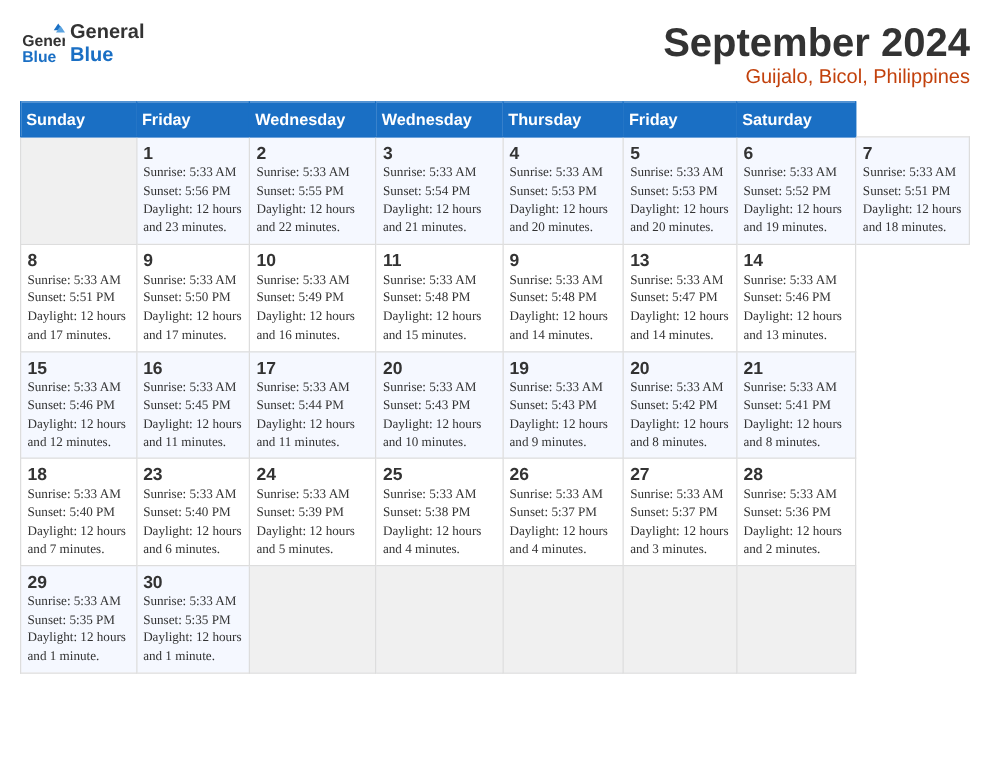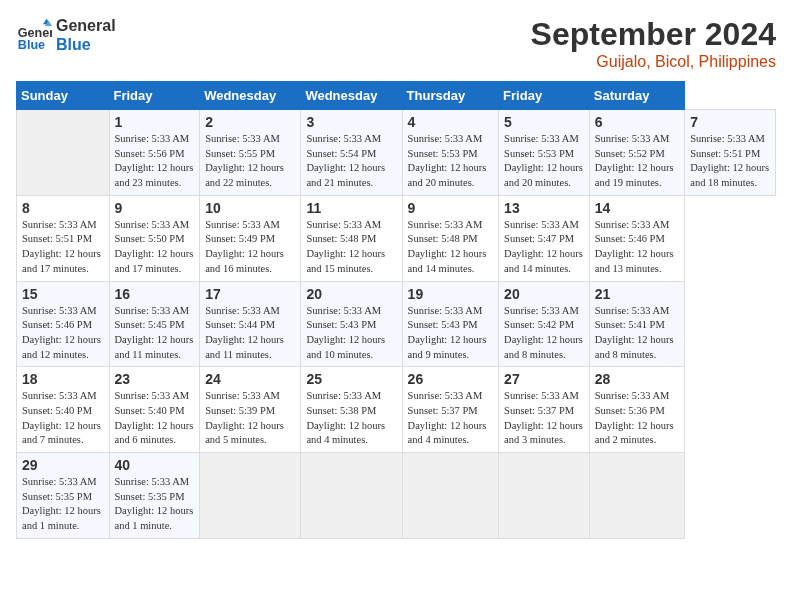--- a/index.html
+++ b/index.html
@@ -179,21 +179,21 @@
         <td><span class="day-num">26</span>
           <span class="day-info">Sunrise: 5:33 AM<br>Sunset: 5:37 PM<br>Daylight: 12 hours and 4 minutes.</span></td>
         <td><span class="day-num">27</span>
           <span class="day-info">Sunrise: 5:33 AM<br>Sunset: 5:37 PM<br>Daylight: 12 hours and 3 minutes.</span></td>
         <td><span class="day-num">28</span>
           <span class="day-info">Sunrise: 5:33 AM<br>Sunset: 5:36 PM<br>Daylight: 12 hours and 2 minutes.</span></td>
       </tr>
       <tr>
         <td><span class="day-num">29</span>
           <span class="day-info">Sunrise: 5:33 AM<br>Sunset: 5:35 PM<br>Daylight: 12 hours and 1 minute.</span></td>
-        <td><span class="day-num">40</span>
+        <td><span class="day-num">30</span>
           <span class="day-info">Sunrise: 5:33 AM<br>Sunset: 5:35 PM<br>Daylight: 12 hours and 1 minute.</span></td>
         <td class="empty-cell"></td>
         <td class="empty-cell"></td>
         <td class="empty-cell"></td>
         <td class="empty-cell"></td>
         <td class="empty-cell"></td>
       </tr>
     </tbody>
 </table>
 

